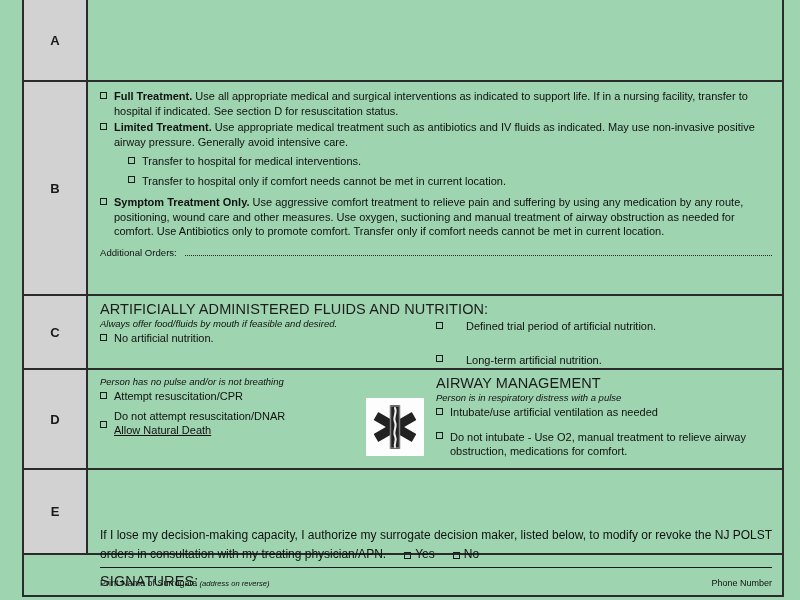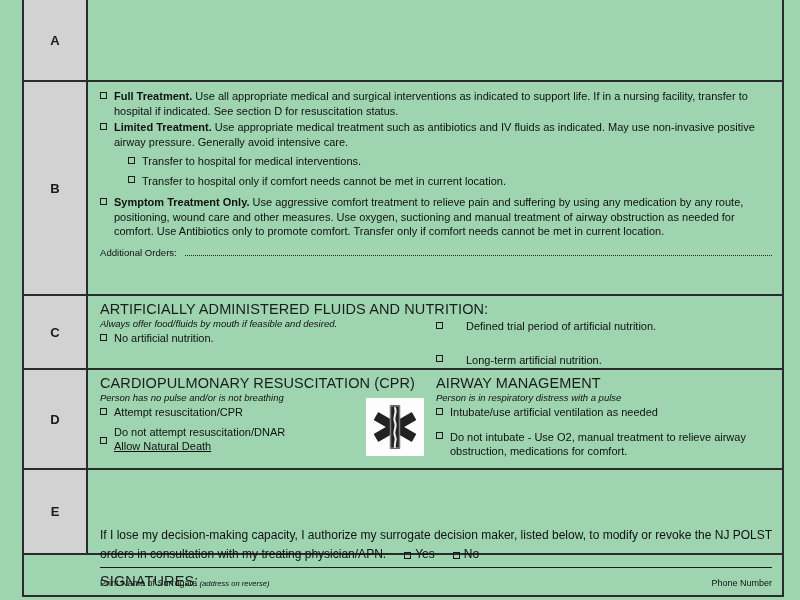--- a/index.html
+++ b/index.html
@@ -229,21 +229,20 @@
             <rect x="41" y="6" width="18" height="88" rx="1" transform="rotate(60 50 50)"></rect>
             <rect x="41" y="6" width="18" height="88" rx="1" transform="rotate(-60 50 50)"></rect>
           </g>
           <rect x="41" y="8" width="18" height="84" fill="none" stroke="#7d7d7d" stroke-width="3"></rect>
           <path d="M50 12 C55 22,45 30,50 40 C55 50,45 58,50 68 C55 78,47 84,50 90" fill="none" stroke="#efefef" stroke-width="4" stroke-linecap="round"></path>
         </svg>
       </div>
 
       <div class="twocol">
         <div class="col-l">
-          <div class="sec-title" style="display:block;">CARDIOPULMONARY RESUSCITATION (CPR)</div>
           <div class="sec-sub-block">Person has no pulse and/or is not breathing</div>
           <div class="opt">
             <span class="cb"></span>
             <span class="opt-text">Attempt resuscitation/CPR</span>
           </div>
           <div class="opt" style="margin-top:5px;align-items:center;">
             <span class="cb"></span>
             <span class="opt-text">
               <span>Do not attempt resuscitation/DNAR</span><br>
               <span class="underline-u">Allow Natural Death</span>

